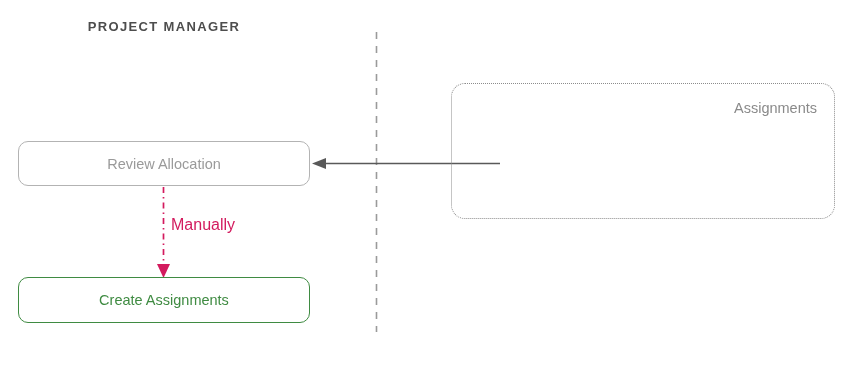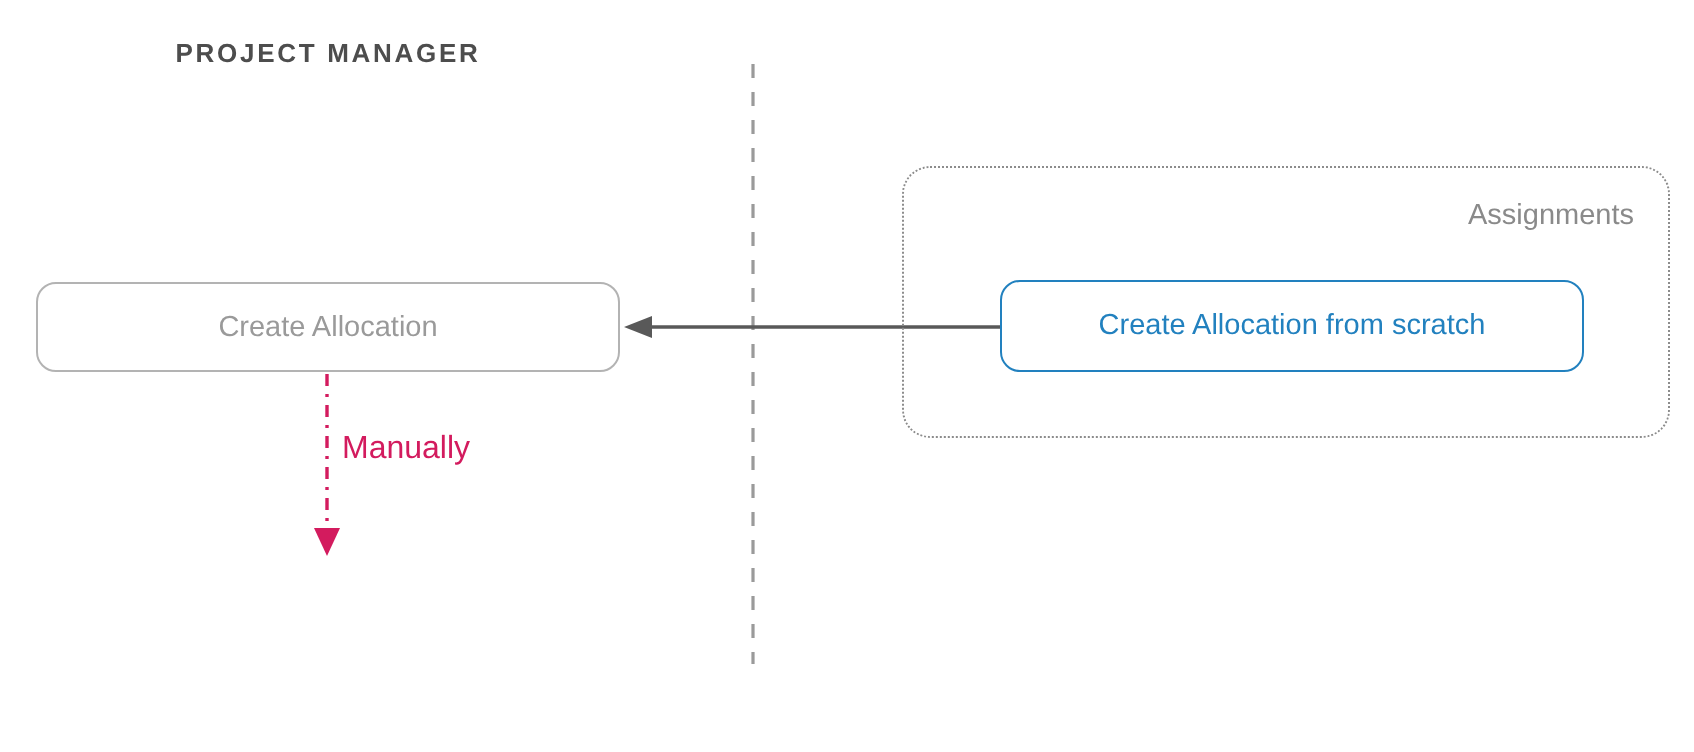--- a/index.html
+++ b/index.html
@@ -145,23 +145,23 @@
   </svg>
 
   <div class="lane-header" id="lane-header-project">PROJECT MANAGER</div>
 
 
   <div id="group-allocation">
     <div id="group-allocation-label">Assignments</div>
   </div>
 
   <div class="node" id="node-review-allocation">
-    <span>Create Allocation</span>
+    <span>Review Allocation</span>
   </div>
 
+  <div class="node" id="node-create-assignments">
+    <span>Create Assignments</span>
+  </div>
 
-  <div class="node" id="node-create-allocation">
-    <span>Create Allocation from scratch</span>
-  </div>
 
   <div id="edge-label-manually">Manually</div>
 
 </div>
 
 </body></html>

